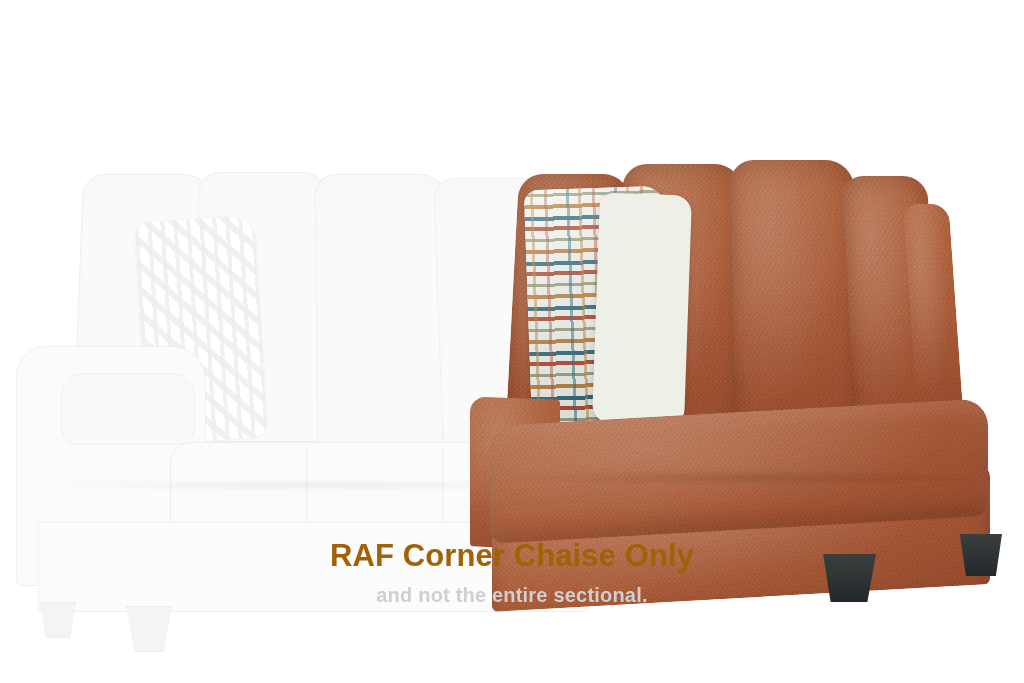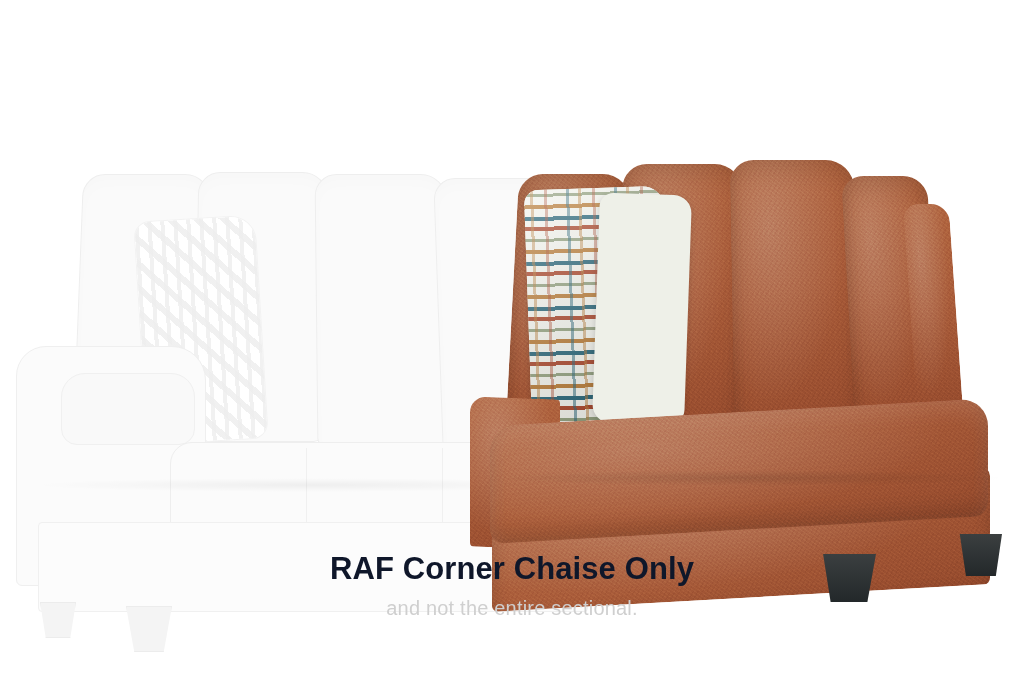--- a/index.html
+++ b/index.html
@@ -195,25 +195,25 @@
   }
 
   
   #caption{
     position:absolute;left:0;top:528px;width:1024px;text-align:center;
   }
   #cap-line1{
     font-size:23px;color:#d2d2d2;letter-spacing:.2px;line-height:30px;
   }
   #cap-headline{
-    font-size:31px;font-weight:bold;color:#0f172a;letter-spacing:.1px;
-    line-height:44px;margin-top:19px;
+    font-size:31px;font-weight:bold;color:#a16207;letter-spacing:.1px;
+    line-height:44px;margin-top:6px;
   }
   #cap-line3{
-    font-size:20px;color:#cfcfcf;letter-spacing:.2px;line-height:30px;margin-top:2px;
+    font-size:20px;color:#cfcfcf;letter-spacing:.2px;line-height:30px;margin-top:2px;font-weight:bold;
   }
 </style>
 </head>
 <body>
 
 <div id="stage">
 
   <div id="ghost">
 
     <div class="gback" id="gb1"></div>

